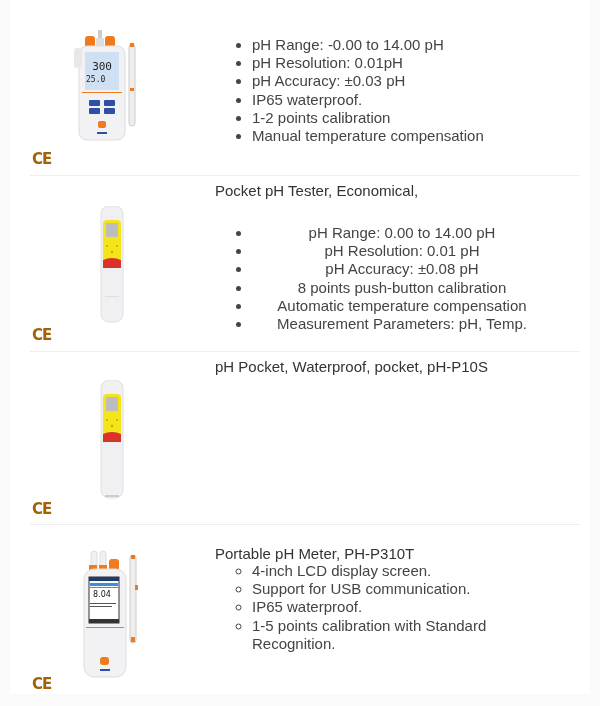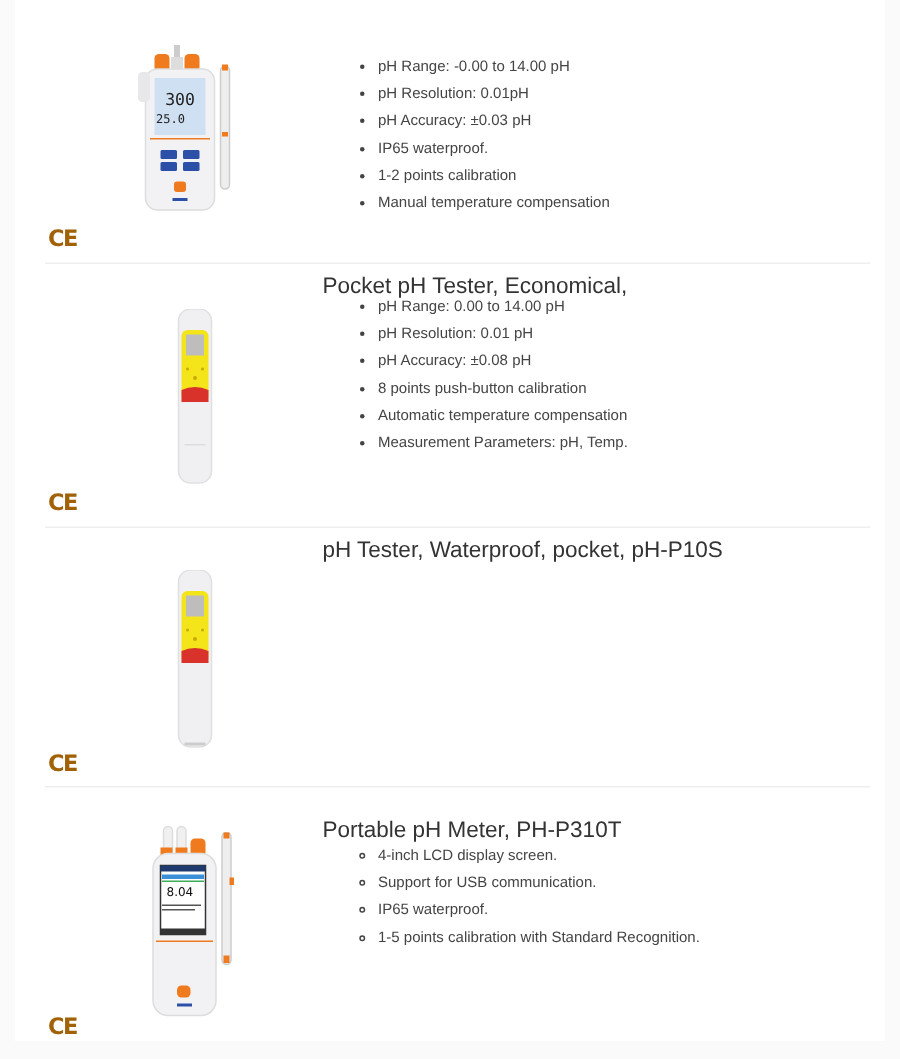--- a/index.html
+++ b/index.html
@@ -13,32 +13,32 @@
     position:absolute; left:10px; top:0; width:580px; height:694px;
     background:#ffffff;
   }
   .product {
     position:absolute; left:0; width:580px;
   }
   .divider {
     position:absolute; left:20px; width:550px; height:1px; background:#eeeeee;
   }
   .img-box {
-    position:absolute; left:70px; width:90px;
+    position:absolute; left:52px; width:90px;
   }
   .ce {
     position:absolute; left:22px; font-size:15px; font-weight:bold; letter-spacing:-1px;
     color:#a16207; font-family:"DejaVu Sans", sans-serif;
   }
   .title {
     position:absolute; left:205px; font-size:15px; color:#333; white-space:nowrap;
   }
   .specs {
     position:absolute; left:230px; margin:0; padding:0 0 0 12px; width:300px;
-    font-size:10px; color:#444; line-height:18.2px;
+    font-size:15px; color:#444; line-height:18.2px;
   }
   .specs li { margin:0; padding:0; }
   .specs.disc { list-style:disc; }
   .specs.circle { list-style:circle; }
 </style>
 </head>
 <body>
 
 <div class="page">
 
@@ -86,21 +86,21 @@
         <rect x="44" y="17" width="12" height="14" fill="#bdbdbd"></rect>
         <circle cx="45" cy="40" r="1" fill="#c9a800"></circle>
         <circle cx="55" cy="40" r="1" fill="#c9a800"></circle>
         <circle cx="50" cy="46" r="1.3" fill="#c9a800"></circle>
         <path d="M41 54 Q50 50 59 54 L59 62 L41 62 Z" fill="#d8322a"></path>
         <rect x="43" y="90" width="14" height="1" fill="#ddd"></rect>
       </svg>
     </div>
     <div class="ce" style="top:150px;">CE</div>
     <div class="title" style="top:6px;">Pocket pH Tester, Economical,</div>
-    <ul class="specs disc" style="top:20px;">
+    <ul class="specs disc" style="top:48px;text-align:center;">
       <li>pH Range: 0.00 to 14.00 pH</li>
       <li>pH Resolution: 0.01 pH</li>
       <li>pH Accuracy: ±0.08 pH</li>
       <li>8 points push-button calibration</li>
       <li>Automatic temperature compensation</li>
       <li>Measurement Parameters: pH, Temp.</li>
     </ul>
   </div>
   <div class="divider" style="top:351px;"></div>
 
@@ -111,21 +111,21 @@
         <rect x="41" y="14" width="18" height="48" rx="4" fill="#f4e41a"></rect>
         <rect x="44" y="17" width="12" height="14" fill="#bdbdbd"></rect>
         <circle cx="45" cy="40" r="1" fill="#c9a800"></circle>
         <circle cx="55" cy="40" r="1" fill="#c9a800"></circle>
         <circle cx="50" cy="46" r="1.3" fill="#c9a800"></circle>
         <path d="M41 54 Q50 50 59 54 L59 62 L41 62 Z" fill="#d8322a"></path>
         <rect x="43" y="115" width="14" height="2" fill="#ccc"></rect>
       </svg>
     </div>
     <div class="ce" style="top:148px;">CE</div>
-    <div class="title" style="top:6px;">pH Tester, Waterproof, pocket, pH-P10S</div>
+    <div class="title" style="top:6px;">pH Pocket, Waterproof, pocket, pH-P10S</div>
   </div>
   <div class="divider" style="top:524px;"></div>
 
   <div class="product" style="top:525px;height:169px;">
     <div class="img-box" style="top:20px;height:135px;">
       <svg width="90" height="135" viewBox="0 0 90 135">
         <rect x="29" y="6" width="6" height="20" rx="3" fill="#f0f0f0" stroke="#ddd"></rect>
         <rect x="38" y="6" width="6" height="20" rx="3" fill="#f0f0f0" stroke="#ddd"></rect>
         <rect x="27" y="20" width="8" height="6" fill="#f07a1e"></rect>
         <rect x="37" y="20" width="8" height="6" fill="#f07a1e"></rect>

